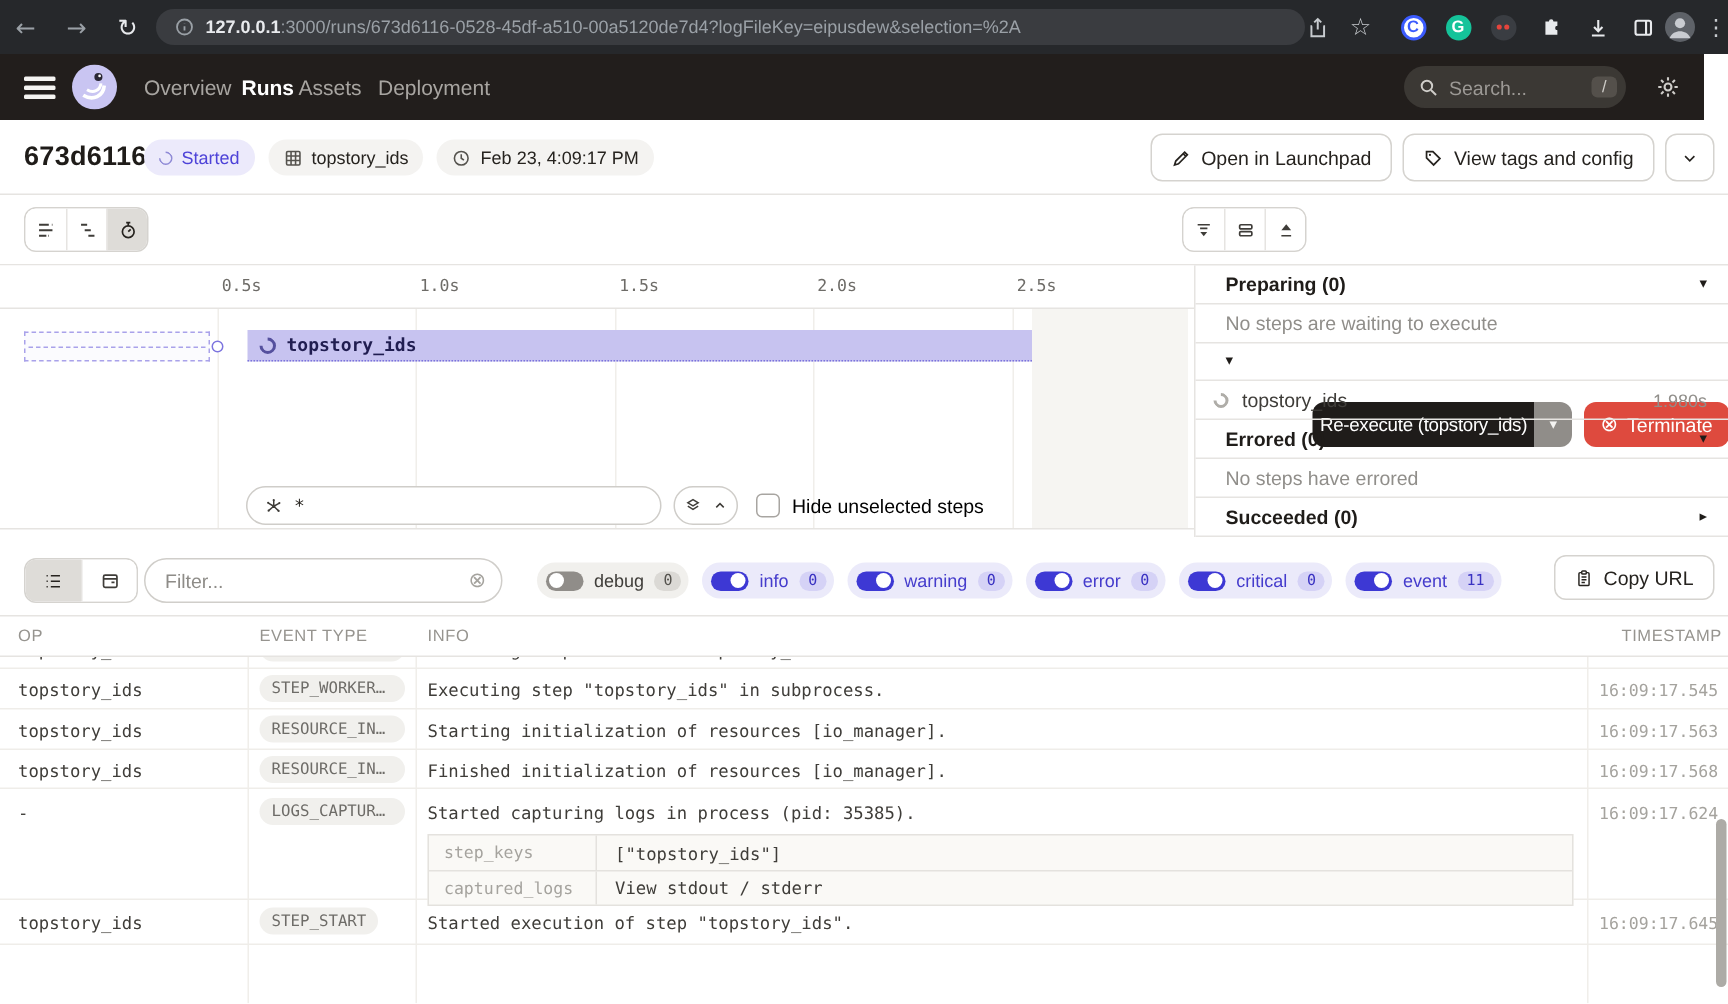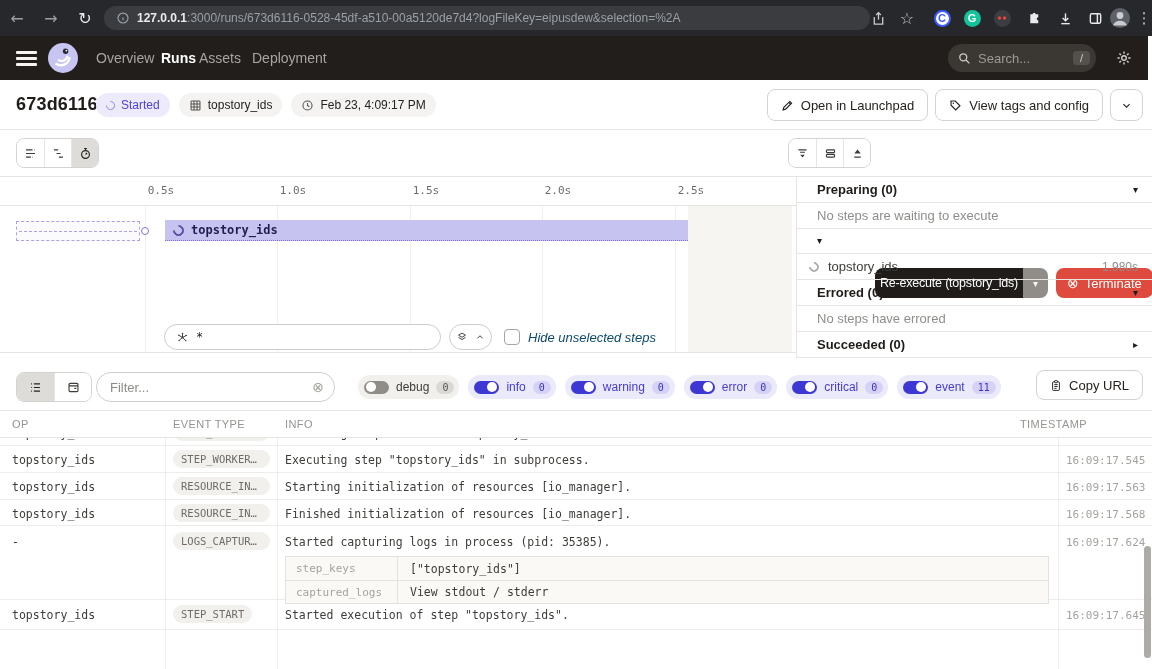--- a/index.html
+++ b/index.html
@@ -14,21 +14,21 @@
   .chrome .navbtn { position:absolute; top:0; height:36px; width:30px; display:flex; align-items:center; justify-content:center;
                     color:#9AA0A6; font-size:16px; font-family:"DejaVu Sans", sans-serif; }
   .urlbar { position:absolute; left:104px; top:6px; width:766px; height:24px; background:#3A3C40; border-radius:12px;
             display:flex; align-items:center; padding:0 12px; gap:7px; font-size:12px; white-space:nowrap; overflow:hidden; }
   .url-host { color:#E8EAED; font-weight:700; }
   .url-rest { color:#9AA0A6; }
   .chrome-ico { position:absolute; top:0; height:36px; width:28px; display:flex; align-items:center; justify-content:center; color:#C7CBCF; }
   .badge-circle { width:17px; height:17px; border-radius:50%; display:flex; align-items:center; justify-content:center; font-size:11px; font-weight:700; }
 
   
-  .topnav { position:absolute; left:0; right:4px; top:36px; height:44px; background:#221E1C; }
+  .topnav { position:absolute; left:0; right:16px; top:36px; height:44px; background:#221E1C; }
   .burger { position:absolute; left:16px; top:15px; width:21px; cursor:pointer; }
   .burger span { display:block; height:2.5px; background:#F5F4F2; border-radius:1px; margin-bottom:3.5px; }
   .logo { position:absolute; left:48px; top:7px; }
   .navlink { position:absolute; top:0; height:44px; display:flex; align-items:center; font-size:14px; color:#A8A5A1; cursor:pointer; }
   .navlink.active { color:#FFFFFF; font-weight:700; }
   .searchpill { position:absolute; right:52px; top:8px; width:148px; height:28px; border-radius:14px; background:#3B3834;
                 display:flex; align-items:center; padding:0 6px 0 10px; gap:7px;justify-content:center; }
   .searchpill input { flex:1; min-width:0; background:transparent; border:none; outline:none; color:#E8E6E3; font-size:13px; font-family:"Liberation Sans",sans-serif; }
   .searchpill input::placeholder { color:#9C9995; }
   .kbd { background:#54504B; color:#CFCDC9; border-radius:4px; font-size:11px; padding:1px 7px; }
@@ -48,21 +48,21 @@
   
   .toolbar { position:absolute; left:0; right:0; top:130px; height:47px; background:#fff; border-bottom:1px solid #E6E4E1; }
   .segmented { position:absolute; display:flex; border:1px solid #D5D3CF; border-radius:8px; background:#fff; height:30px; overflow:hidden; }
   .seg-cell { width:27px; display:flex; align-items:center; justify-content:center; border-left:1px solid #E6E4E1; cursor:pointer; background:#fff; }
   .seg-cell:first-child { border-left:none; }
   .seg-cell.active { background:#DEDCD8; }
   .seg-cell.wide { width:37px; }
   .slider-track { position:absolute; left:113px; top:154px; width:167px; height:5px; border-radius:3px; background:#DCDAD6; cursor:pointer; }
   .slider-knob { position:absolute; left:113px; top:149px; width:15px; height:15px; border-radius:50%; background:#FDFDFC; border:1px solid #B3B0AB; box-shadow:0 1px 2px rgba(0,0,0,.18); cursor:grab; }
   .checkbox { width:16px; height:16px; border:1px solid #A8A5A1; border-radius:4px; background:#fff; cursor:pointer; }
-  .cb-label { font-size:13px; color:#0c4a6e;font-style:italic; }
+  .cb-label { font-size:13px; color:#000000; }
   .reexec { position:absolute; left:875px; top:138px; width:148px; height:30px; background:#1F1C1A; color:#fff; border-radius:8px 0 0 8px;
             display:flex; align-items:center; justify-content:center; font-size:12.5px; letter-spacing:-0.2px; cursor:pointer; overflow:hidden; }
   .reexec-caret { position:absolute; left:1023px; top:138px; width:25px; height:30px; background:#908D89; border-radius:0 8px 8px 0;
                   display:flex; align-items:center; justify-content:center; color:#F4F3F1; font-size:10px; cursor:pointer; }
   .terminate { position:absolute; left:1056px; top:138px; height:30px; padding:0 11px; background:#DE4A3E; border-radius:8px; color:#fff;
                display:flex; align-items:center; gap:6px; font-size:13px; cursor:pointer; }
   .terminate .x { font-size:14px; line-height:1; font-family:"DejaVu Sans",sans-serif; }
 
   
   .gantt { position:absolute; left:0; top:177px; width:796px; height:183px; background:#fff; }
@@ -504,21 +504,21 @@
       </span>
       <span>Copy URL</span>
     </div>
   </div>
 
   <div class="logtable">
     <div class="thead">
       <span class="th" style="left:12px">OP</span>
       <span class="th" style="left:173px">EVENT TYPE</span>
       <span class="th" style="left:285px">INFO</span>
-      <span class="th" style="left:1020px">TIMESTAMP</span>
+      <span class="th" style="left:1081px">TIMESTAMP</span>
     </div>
     <div class="colsep" style="left:165px"></div>
     <div class="colsep" style="left:277px"></div>
     <div class="colsep" style="left:1058px"></div>
 
     <div class="lrow clip" style="top:27px;height:8px">
       <div style="position:relative;margin-top:-15px;height:22px">
         <span class="c-op mono" style="top:3px">topstory_ids</span>
         <span class="ebadge mono" style="top:0px">STEP_WORKER_STARTI…</span>
         <span class="c-info mono" style="top:3px">Launching subprocess for "topstory_ids".</span>

